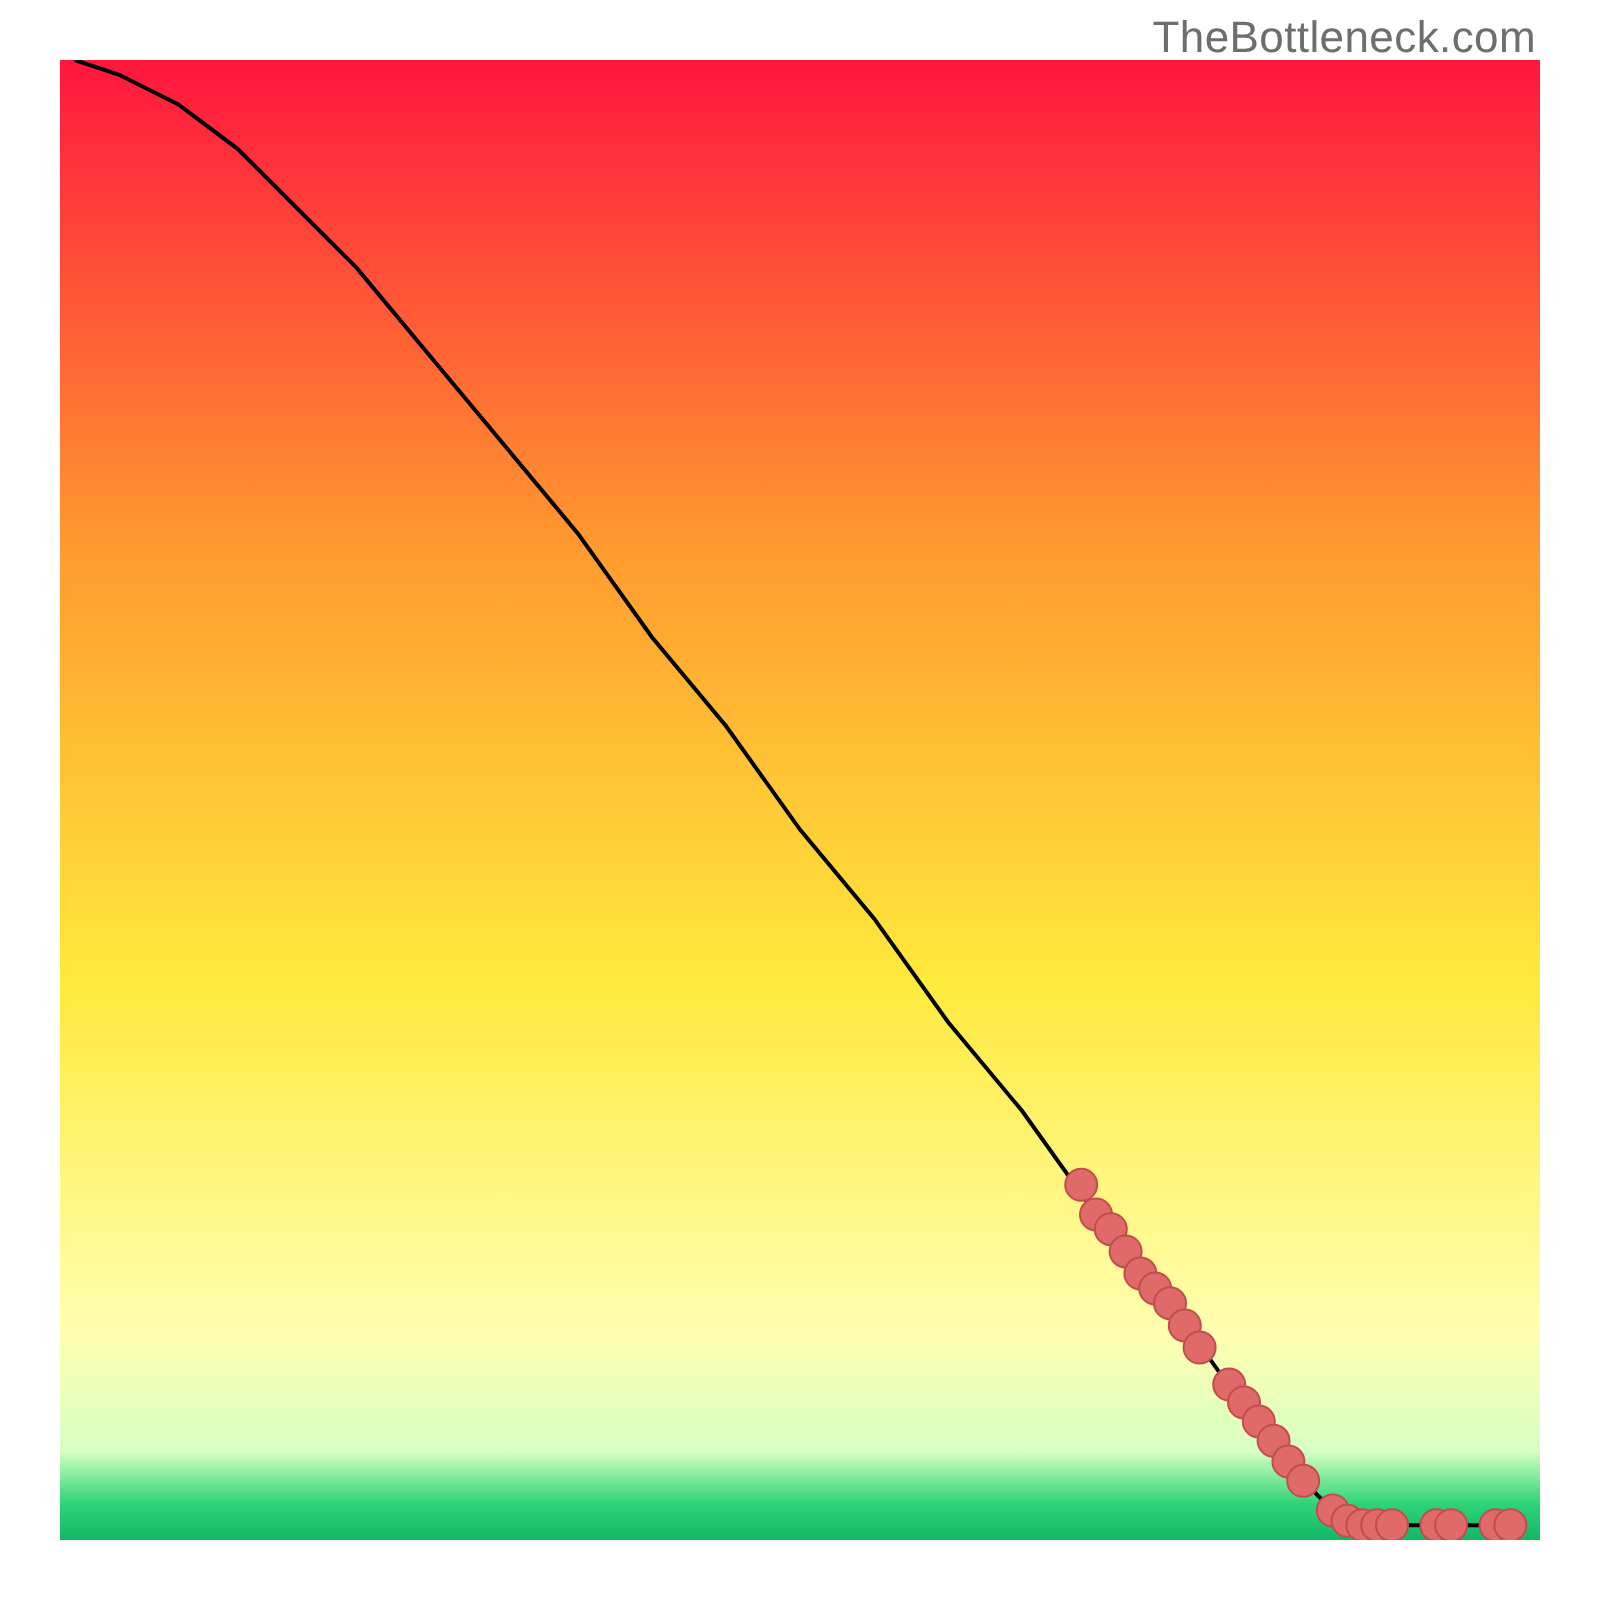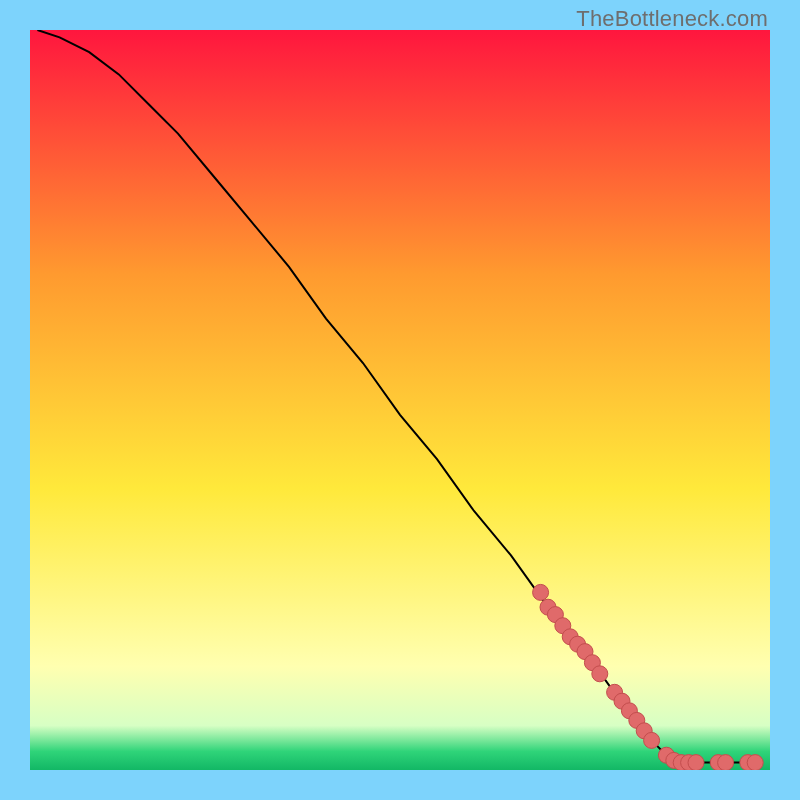--- a/index.html
+++ b/index.html
@@ -8,21 +8,21 @@
     width: 800px;
     height: 800px;
     background: #000;
     overflow: hidden;
     font-family: Arial, Helvetica, sans-serif;
   }
   .frame {
     position: relative;
     width: 800px;
     height: 800px;
-    background: #7dd3fc;
+    background: #ffffff;
   }
   .plot-area {
     position: absolute;
     left: 30px;
     top: 30px;
     width: 740px;
     height: 740px;
   }
   .gradient-bg {
     position: absolute;

